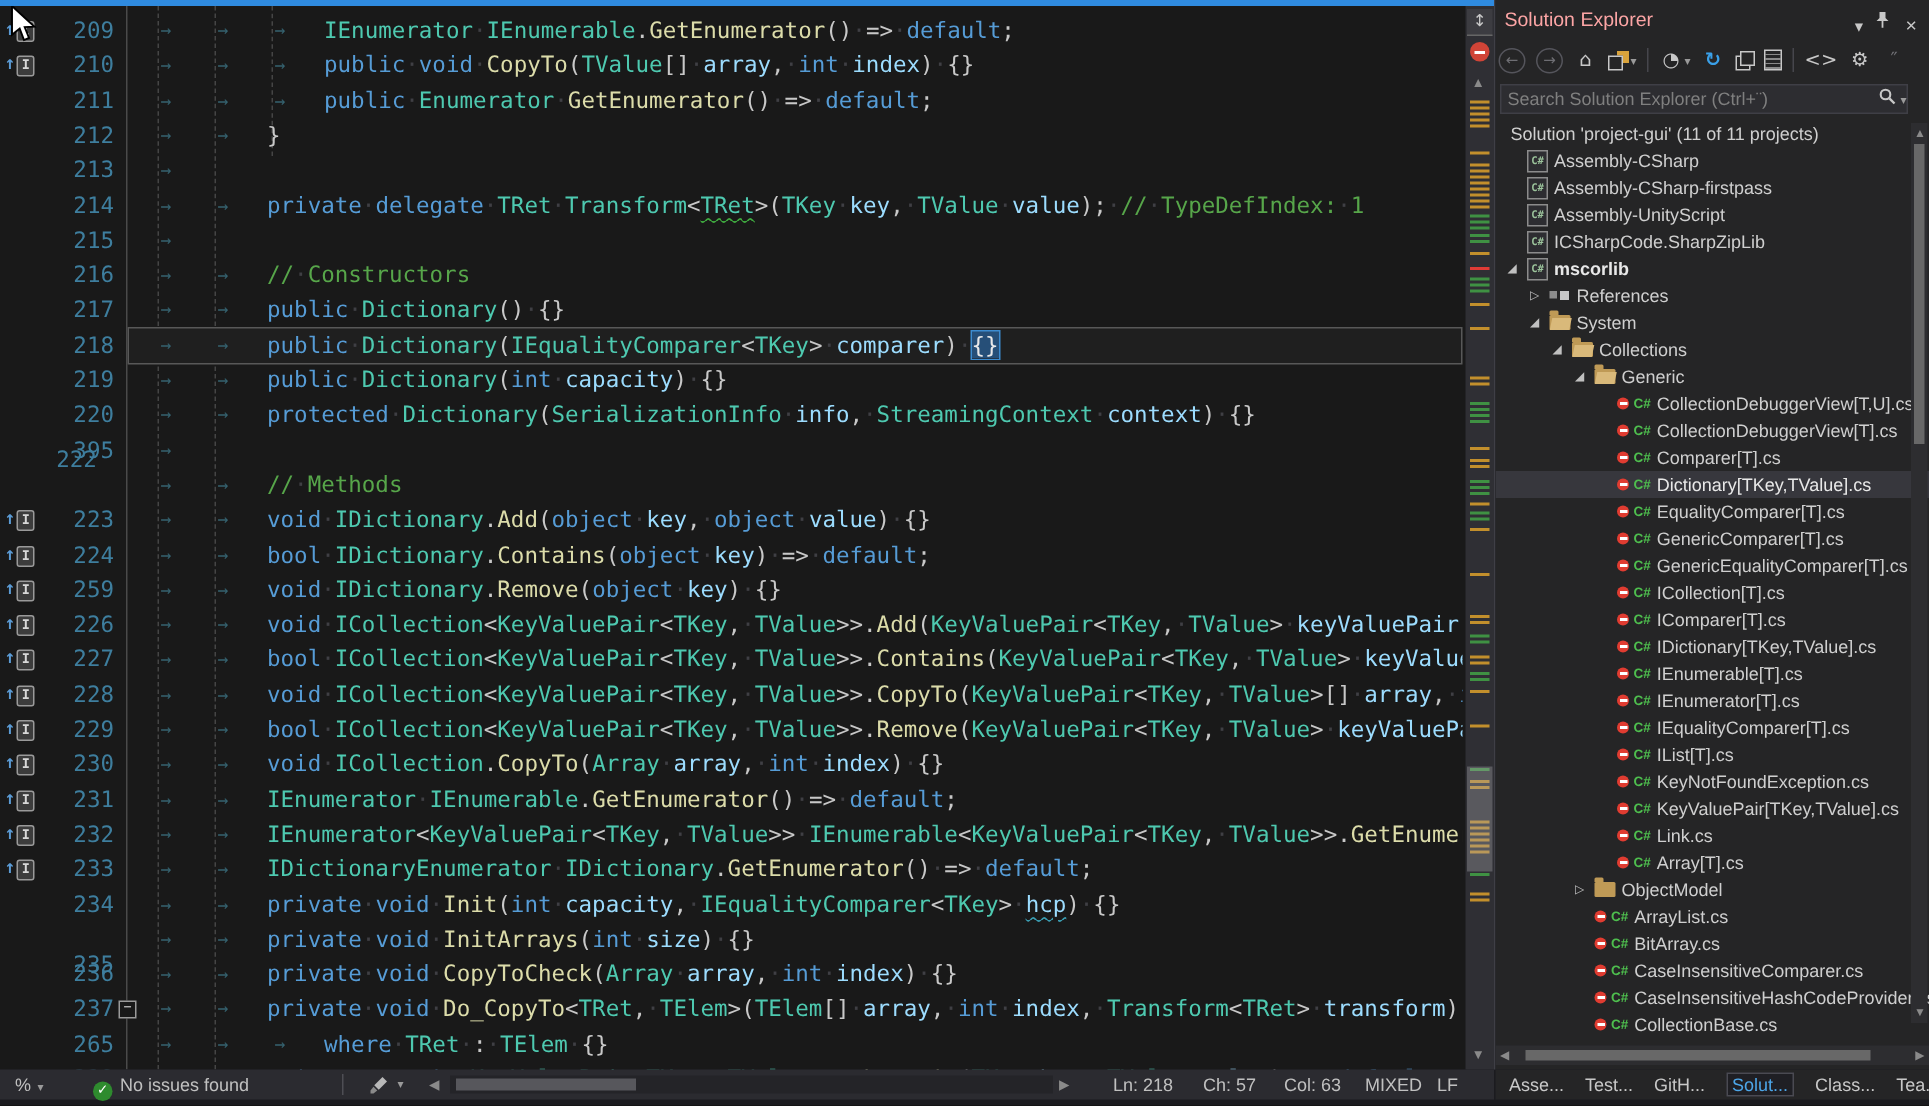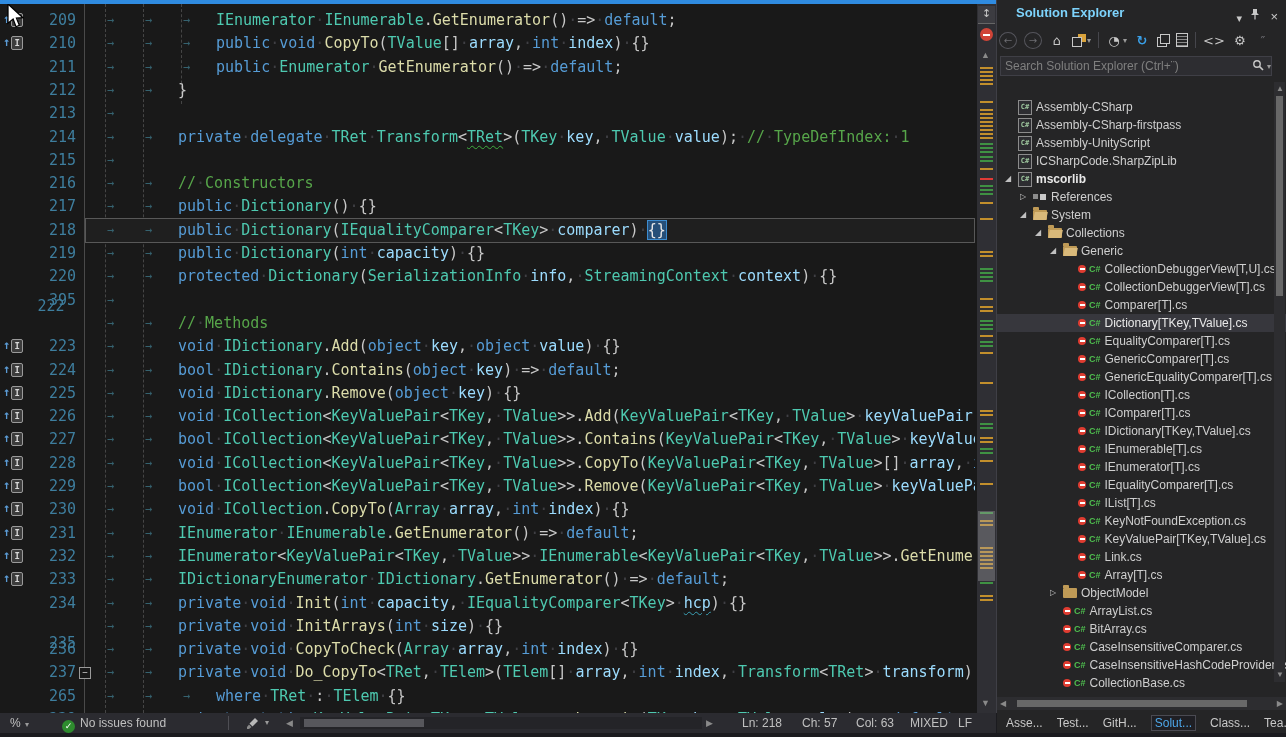--- a/index.html
+++ b/index.html
@@ -36,21 +36,21 @@
   .edsb .health{position:absolute;left:3px;top:24px;width:13px;height:13px;border-radius:50%;background:#D04437;}
   .edsb .health::after{content:"";position:absolute;left:3px;top:5.5px;width:7px;height:2px;background:#fff;}
   .edsb .arr{position:absolute;left:4px;color:#8a8a8a;font-size:9px;}
   .mark{position:absolute;left:3px;width:13px;height:2px;}
   .edthumb{position:absolute;left:1px;width:17px;background:rgba(170,170,175,.35);}
   .cursor{position:absolute;left:6px;top:4px;z-index:50;}
   
   .sep-v{position:absolute;left:996px;top:0;width:1px;height:713px;background:#3F3F46;}
   .sx{position:absolute;left:997px;top:0;width:289px;height:713px;background:#252526;color:#cccccc;}
   .sx-title{position:absolute;left:0;top:0;right:0;height:26px;font:13px/26px "Liberation Sans",sans-serif;}
-  .sx-title .t{position:absolute;left:19px;top:0;color:#7dd3fc;font-weight:bold;}
+  .sx-title .t{position:absolute;left:6px;top:0;color:#fca5a5;}
   .sx-title .ic{position:absolute;top:5px;color:#c8c8c8;font-size:11px;cursor:default;}
   .sx-tools{position:absolute;left:2px;top:27px;height:26px;display:flex;align-items:center;gap:7px;}
   .tbi{display:inline-flex;align-items:center;justify-content:center;min-width:16px;height:18px;
        color:#c8c8c8;font:13px "DejaVu Sans",sans-serif;}
   .tbi.dim{color:#6e6e73;}
   .tbi.circled{width:15px;height:15px;border:1px solid #55555c;border-radius:50%;font-size:10px;}
   .caret{color:#9a9a9a;font-size:8px;margin-left:1px;}
   .tsep{width:1px;height:16px;background:#46464c;}
   .shape-squares{position:relative;width:14px;height:13px;}
   .shape-squares::before{content:"";position:absolute;right:0;top:0;width:8px;height:8px;background:#D9A33C;}
@@ -147,21 +147,21 @@
         <div class="crow" style="top: 284.6px;"><span class="tabarr" style="left: 21px;">→</span><span class="ctext" style="margin-left: 54px;"></span></div>
         <div class="lnum" style="top: 291px; text-align: center;">222</div>
         <div class="crow" style="top: 307.9px;"><span class="tabarr" style="left: 21px;">→</span><span class="tabarr" style="left: 59px;">→</span><span class="ctext" style="margin-left: 92px;"><span class="tk-c">//<span class="dot">·</span>Methods</span></span></div>
         <div class="glyph" style="top: 334.2px;"><span class="garr">↑</span><span class="ibox">I</span></div>
         <div class="lnum" style="top: 331.2px;">223</div>
         <div class="crow" style="top: 331.2px;"><span class="tabarr" style="left: 21px;">→</span><span class="tabarr" style="left: 59px;">→</span><span class="ctext" style="margin-left: 92px;"><span class="tk-k">void<span class="dot">·</span></span><span class="tk-t">IDictionary</span><span class="tk-o">.</span><span class="tk-m">Add</span><span class="tk-o">(</span><span class="tk-k">object<span class="dot">·</span></span><span class="tk-p">key</span><span class="tk-o">,<span class="dot">·</span></span><span class="tk-k">object<span class="dot">·</span></span><span class="tk-p">value</span><span class="tk-o">)<span class="dot">·</span>{}</span></span></div>
         <div class="glyph" style="top: 357.5px;"><span class="garr">↑</span><span class="ibox">I</span></div>
         <div class="lnum" style="top: 354.5px;">224</div>
         <div class="crow" style="top: 354.5px;"><span class="tabarr" style="left: 21px;">→</span><span class="tabarr" style="left: 59px;">→</span><span class="ctext" style="margin-left: 92px;"><span class="tk-k">bool<span class="dot">·</span></span><span class="tk-t">IDictionary</span><span class="tk-o">.</span><span class="tk-m">Contains</span><span class="tk-o">(</span><span class="tk-k">object<span class="dot">·</span></span><span class="tk-p">key</span><span class="tk-o">)<span class="dot">·</span>=&gt;<span class="dot">·</span></span><span class="tk-k">default</span><span class="tk-o">;</span></span></div>
         <div class="glyph" style="top: 380.8px;"><span class="garr">↑</span><span class="ibox">I</span></div>
-        <div class="lnum" style="top: 377.8px;">225</div>
+        <div class="lnum" style="top: 377.8px;">259</div>
         <div class="crow" style="top: 377.8px;"><span class="tabarr" style="left: 21px;">→</span><span class="tabarr" style="left: 59px;">→</span><span class="ctext" style="margin-left: 92px;"><span class="tk-k">void<span class="dot">·</span></span><span class="tk-t">IDictionary</span><span class="tk-o">.</span><span class="tk-m">Remove</span><span class="tk-o">(</span><span class="tk-k">object<span class="dot">·</span></span><span class="tk-p">key</span><span class="tk-o">)<span class="dot">·</span>{}</span></span></div>
         <div class="glyph" style="top: 404.1px;"><span class="garr">↑</span><span class="ibox">I</span></div>
         <div class="lnum" style="top: 401.1px;">226</div>
         <div class="crow" style="top: 401.1px;"><span class="tabarr" style="left: 21px;">→</span><span class="tabarr" style="left: 59px;">→</span><span class="ctext" style="margin-left: 92px;"><span class="tk-k">void<span class="dot">·</span></span><span class="tk-t">ICollection</span><span class="tk-o">&lt;</span><span class="tk-t">KeyValuePair</span><span class="tk-o">&lt;</span><span class="tk-t">TKey</span><span class="tk-o">,<span class="dot">·</span></span><span class="tk-t">TValue</span><span class="tk-o">&gt;&gt;.</span><span class="tk-m">Add</span><span class="tk-o">(</span><span class="tk-t">KeyValuePair</span><span class="tk-o">&lt;</span><span class="tk-t">TKey</span><span class="tk-o">,<span class="dot">·</span></span><span class="tk-t">TValue</span><span class="tk-o">&gt;<span class="dot">·</span></span><span class="tk-p">keyValuePair</span><span class="tk-o">){}</span></span></div>
         <div class="glyph" style="top: 427.4px;"><span class="garr">↑</span><span class="ibox">I</span></div>
         <div class="lnum" style="top: 424.4px;">227</div>
         <div class="crow" style="top: 424.4px;"><span class="tabarr" style="left: 21px;">→</span><span class="tabarr" style="left: 59px;">→</span><span class="ctext" style="margin-left: 92px;"><span class="tk-k">bool<span class="dot">·</span></span><span class="tk-t">ICollection</span><span class="tk-o">&lt;</span><span class="tk-t">KeyValuePair</span><span class="tk-o">&lt;</span><span class="tk-t">TKey</span><span class="tk-o">,<span class="dot">·</span></span><span class="tk-t">TValue</span><span class="tk-o">&gt;&gt;.</span><span class="tk-m">Contains</span><span class="tk-o">(</span><span class="tk-t">KeyValuePair</span><span class="tk-o">&lt;</span><span class="tk-t">TKey</span><span class="tk-o">,<span class="dot">·</span></span><span class="tk-t">TValue</span><span class="tk-o">&gt;<span class="dot">·</span></span><span class="tk-p">keyValuePair</span></span></div>
         <div class="glyph" style="top: 450.7px;"><span class="garr">↑</span><span class="ibox">I</span></div>
         <div class="lnum" style="top: 447.7px;">228</div>
         <div class="crow" style="top: 447.7px;"><span class="tabarr" style="left: 21px;">→</span><span class="tabarr" style="left: 59px;">→</span><span class="ctext" style="margin-left: 92px;"><span class="tk-k">void<span class="dot">·</span></span><span class="tk-t">ICollection</span><span class="tk-o">&lt;</span><span class="tk-t">KeyValuePair</span><span class="tk-o">&lt;</span><span class="tk-t">TKey</span><span class="tk-o">,<span class="dot">·</span></span><span class="tk-t">TValue</span><span class="tk-o">&gt;&gt;.</span><span class="tk-m">CopyTo</span><span class="tk-o">(</span><span class="tk-t">KeyValuePair</span><span class="tk-o">&lt;</span><span class="tk-t">TKey</span><span class="tk-o">,<span class="dot">·</span></span><span class="tk-t">TValue</span><span class="tk-o">&gt;[]<span class="dot">·</span></span><span class="tk-p">array</span><span class="tk-o">,<span class="dot">·</span></span><span class="tk-k">int</span></span></div>
@@ -334,20 +334,23 @@
       <input placeholder="Search Solution Explorer (Ctrl+¨)" style="">
       <span class="mag">
         <svg width="12" height="12" viewBox="0 0 12 12">
             <circle cx="5" cy="5" r="3.2" fill="none" stroke="#c8c8c8" stroke-width="1.4"></circle>
             <line x1="7.6" y1="7.6" x2="11" y2="11" stroke="#c8c8c8" stroke-width="1.6"></line>
           </svg>
       </span>
       <span class="caret">▾</span>
     </div>
     <div class="sx-tree">
+        <div class="trow" style="top: 0px; padding-left: 6px; box-sizing: border-box;">
+          <span class="lbl">Solution 'project-gui' (11 of 11 projects)</span>
+        </div>
         <div class="trow" style="top: 18px; padding-left: 21px; box-sizing: border-box;">
           <span class="i-proj">C#</span>
           <span class="lbl">Assembly-CSharp</span>
         </div>
         <div class="trow" style="top: 36px; padding-left: 21px; box-sizing: border-box;">
           <span class="i-proj">C#</span>
           <span class="lbl">Assembly-CSharp-firstpass</span>
         </div>
         <div class="trow" style="top: 54px; padding-left: 21px; box-sizing: border-box;">
           <span class="i-proj">C#</span>

